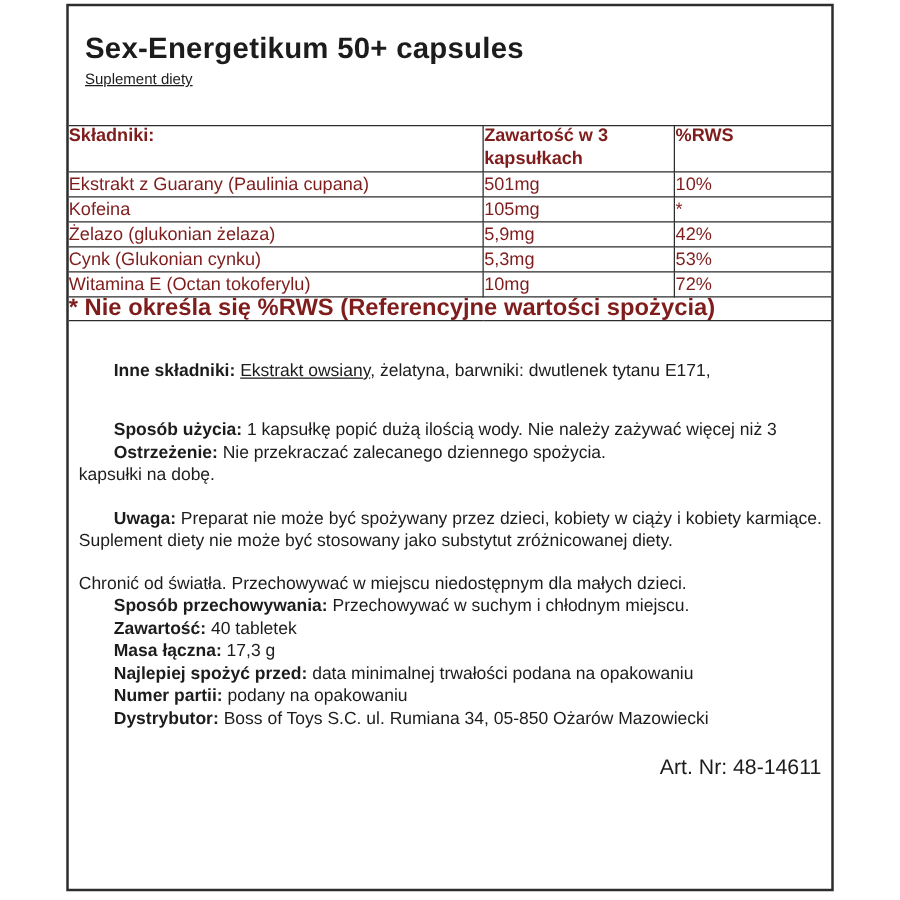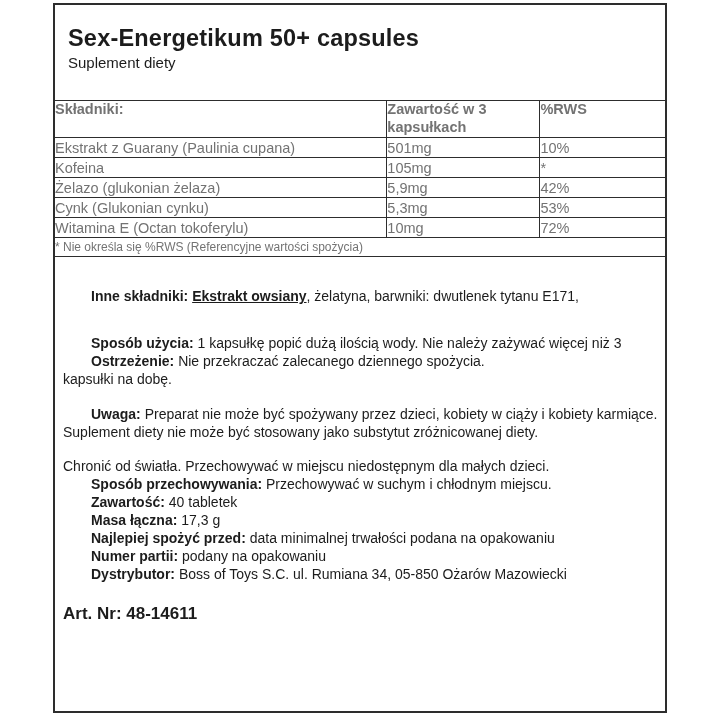--- a/index.html
+++ b/index.html
@@ -36,34 +36,35 @@
     box-sizing: border-box;
   }
   .title {
     font-size: 23.5px;
     font-weight: bold;
     line-height: 26px;
     letter-spacing: 0.2px;
     margin: 0;
   }
   .subtitle {
-    font-size: 15px;
+    font-size: 12px;
     line-height: 20px;
     margin-top: 2px;
+    text-decoration: underline;
   }
   
   table.ingredients {
     position: absolute;
     top: 95px;
     left: 0;
     width: 100%;
     border-collapse: collapse;
     table-layout: fixed;
     font-size: 14.5px;
-    color: #737373;
+    color: #7f1d1d;
   }
   table.ingredients th,
   table.ingredients td {
     border: 1.6px solid #2d2d2d;
     padding: 0;
     overflow: hidden;
   }
   table.ingredients th:first-child,
   table.ingredients td:first-child { border-left: none; }
   table.ingredients th:last-child,
@@ -83,45 +84,46 @@
     line-height: 16px;
     vertical-align: middle;
   }
   .c1 { padding-left: 8px; }
   .c2 { padding-left: 15px; }
   .c3 { padding-left: 22px; }
   tfoot td {
     border-top-width: 2.6px;
     border-bottom-width: 2.6px;
     height: 18px;
-    font-weight: normal;
-    font-size: 12px;
+    font-weight: bold;
+    font-size: 19px;
     padding-left: 6px;
     vertical-align: middle;
     line-height: 16px;
   }
   
   .body-text {
     position: absolute;
     top: 273px;
     left: 0; right: 0;
     padding: 0 8px 0 8px;
     font-size: 14px;
     line-height: 18px;
   }
   .bline { white-space: pre; }
   .para-inne    { margin-top: 9px; }
   .para-usage   { margin-top: 29px; }
   .para-notice  { margin-top: 17px; }
   .para-storage { margin-top: 16px; }
   b.lbl { font-weight: bold; padding-left: 28px; }
-  .ul-bold { font-weight: bold; text-decoration: underline; }
+  .ul-bold { font-weight: normal; text-decoration: underline; }
   .art-line {
     margin-top: 21px;
-    font-weight: bold;
+    text-align: right;
+    font-weight: normal;
     font-size: 17px;
     line-height: 20px;
   }
 </style>
 </head>
 <body>
 
 <div class="page">
   <div class="doc-box">
 

